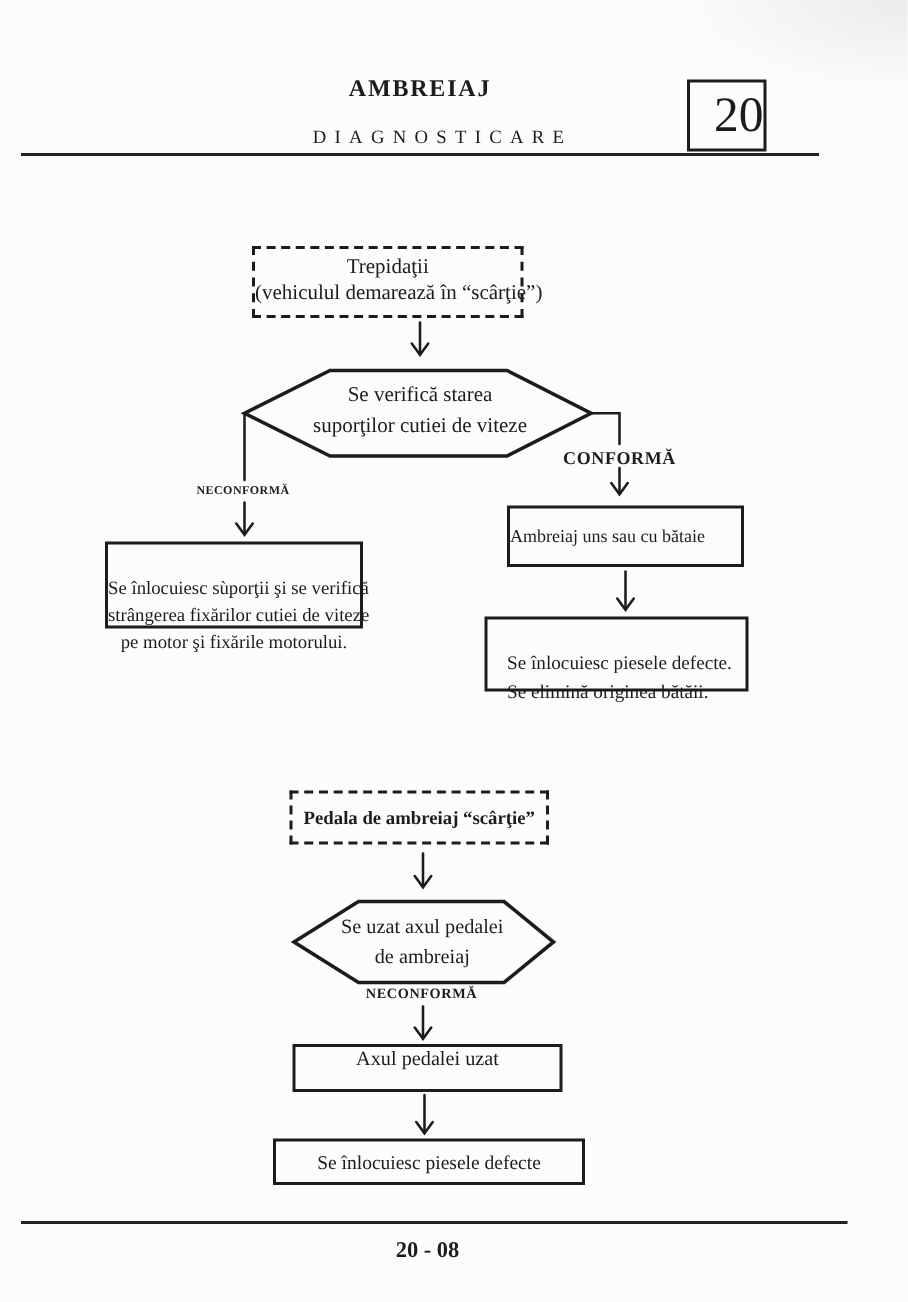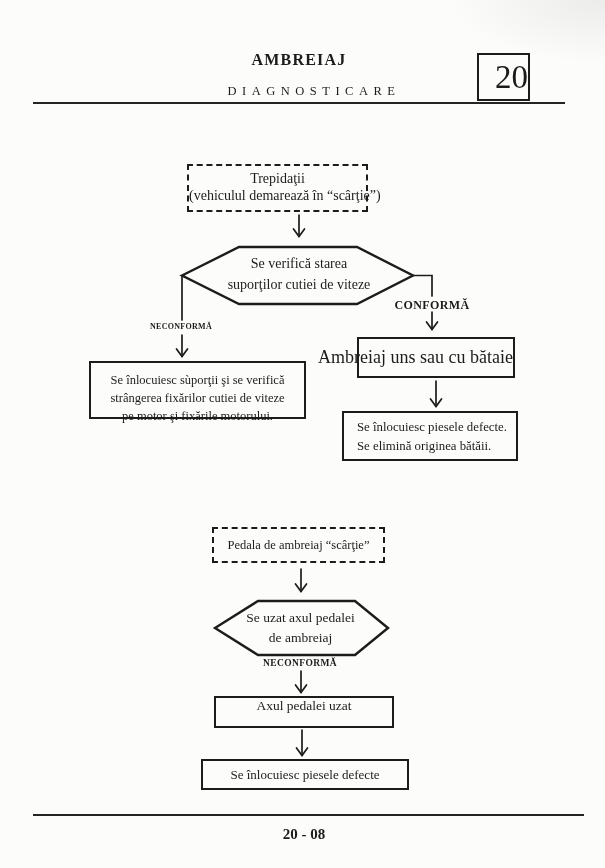--- a/index.html
+++ b/index.html
@@ -9,21 +9,20 @@
     color: #1c1c1c;
     background: #fcfcfb;
     position: relative;
     overflow: hidden;
   }
   .page {
     position: absolute; inset: 0;
     background:
       radial-gradient(220px 90px at 100% 0%, rgba(90,90,90,0.10), rgba(90,90,90,0) 70%),
       #fcfcfb;
-    margin-left: 19px;
   }
   .abs { position: absolute; }
   .center { text-align: center; }
   .nowrap { white-space: nowrap; }
 
   .page-title {
     top: 51px; left: 0; width: 560px;
     font-size: 16px; font-weight: bold; letter-spacing: 1.2px;
   }
   .page-subtitle {
@@ -61,37 +60,37 @@
   }
   .label-neconforma-1 {
     left: 112px; top: 322px; width: 100px;
     font-size: 8px; font-weight: bold; letter-spacing: 0.3px; z-index: 2;
   }
   .label-conforma {
     left: 363px; top: 298px; width: 100px;
     font-size: 12px; font-weight: bold; letter-spacing: 0.4px; z-index: 2;
   }
   .action-left {
-    left: 70px; top: 361px; width: 217px; height: 58px;
-    font-size: 12.5px; line-height: 18px; padding-top: 8px;
+    left: 70px; top: 361px; width: 172px; height: 58px;
+    font-size: 12.5px; line-height: 18px; padding-top: 20px;
   }
   .action-right-1 {
     left: 338px; top: 337px; width: 158px; height: 41px;
-    font-size: 18px;
-    display: flex; align-items: center; justify-content: flex-end;
+    font-size: 12px;
+    display: flex; align-items: center; justify-content: flex-start;
   }
   .action-right-2 {
     left: 323px; top: 411px; width: 176px; height: 50px;
     font-size: 12.8px; line-height: 19px;
-    padding: 5px 0 0 13px; text-align: left;
+    padding: 20px 0 0 13px; text-align: left;
   }
   .start-2 {
     left: 193px; top: 527px; width: 173px; height: 36px;
     font-size: 12.5px;
-    display: flex; align-items: center; justify-content: center;
+    display: flex; align-items: center; justify-content: center; font-weight: bold;
   }
   .decision-text-2 {
     left: 200px; top: 608px; width: 163px;
     font-size: 13.5px; line-height: 20px; z-index: 2;
   }
   .label-neconforma-2 {
     left: 231px; top: 658px; width: 100px;
     font-size: 9.5px; font-weight: bold; letter-spacing: 0.4px; z-index: 2;
   }
   .action-2-1 {

